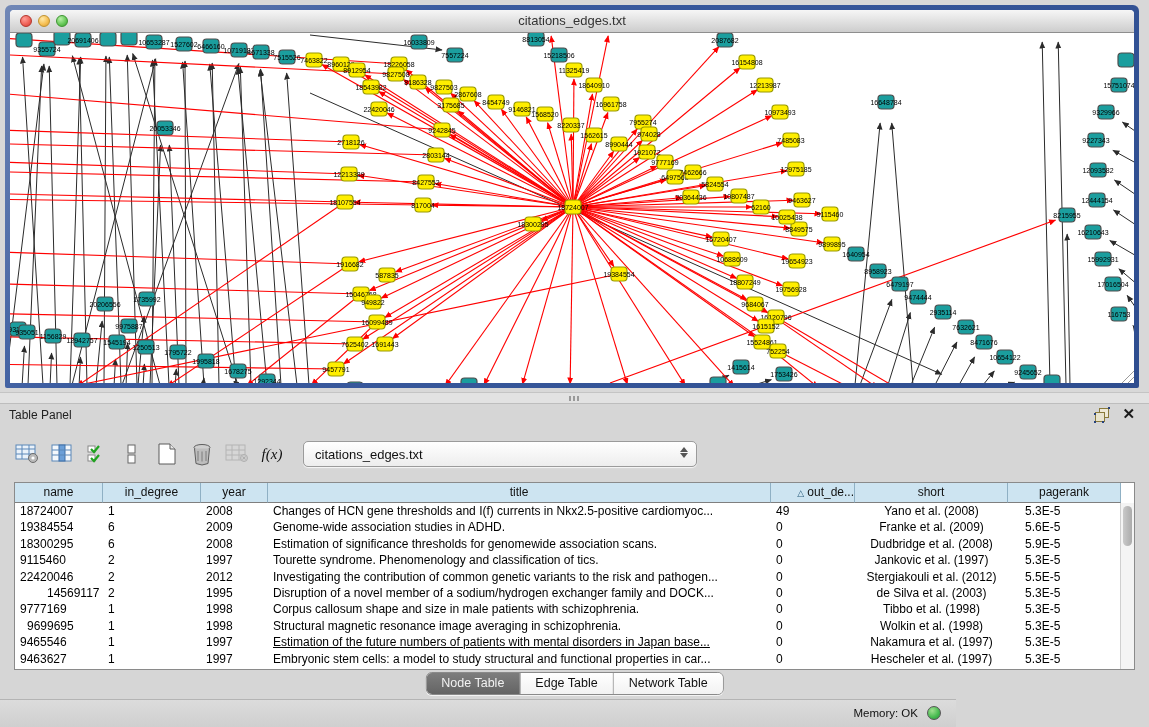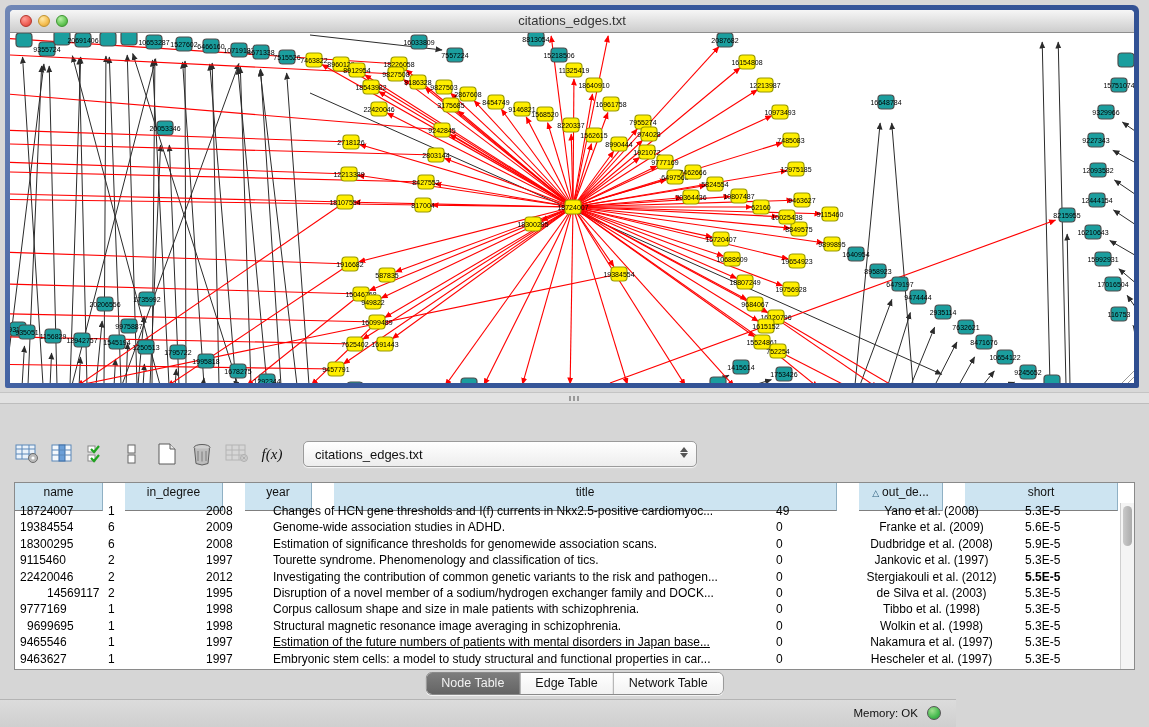--- a/index.html
+++ b/index.html
@@ -46,21 +46,21 @@
     box-shadow:0 1px 1px rgba(255,255,255,.8);}
   #net-select .val{font-size:13px;color:#111;padding-left:11px;}
   #net-select .arrows{position:absolute;right:8px;top:4px;width:9px;}
   #net-select .arrows div{width:0;height:0;border-left:4px solid transparent;border-right:4px solid transparent;margin:1px auto;}
   .arr-up{border-bottom:5px solid #555;}
   .arr-dn{border-top:5px solid #555;}
 
   
   #tbl{position:absolute;left:14px;top:78px;width:1121px;height:188px;background:#fff;
     border:1px solid #8a8a8a;box-sizing:border-box;overflow:hidden;}
-  #tbl-header{display:flex;height:28px;gap:22px;}
+  #tbl-header{display:flex;height:20px;}
   .hcell{box-sizing:border-box;background:#cde4f1;border-right:1px solid #8fb0c4;border-bottom:1px solid #7f7f7f;
     font-size:12px;color:#111;text-align:center;line-height:19px;overflow:hidden;white-space:nowrap;flex:0 0 auto;}
   .hcell .sortg{font-size:9px;color:#2a5d7c;margin-right:3px;}
   #tbl-body{position:absolute;left:0;top:20px;right:13px;bottom:0;overflow:hidden;}
   .trow{display:flex;height:16.4px;line-height:16.4px;font-size:12px;color:#000;}
   .tcell{box-sizing:border-box;padding-left:5px;overflow:hidden;white-space:nowrap;flex:0 0 auto;}
   .tcell.center{text-align:center;padding-left:0;}
   .tcell.padded{padding-left:17px;}
   #vscroll{position:absolute;right:0;top:20px;bottom:0;width:13px;background:#f4f4f4;border-left:1px solid #cfcfcf;}
   #vscroll .thumb{position:absolute;left:1.5px;top:3px;width:9px;height:40px;background:linear-gradient(90deg,#c9c9c9,#ababab);border-radius:5px;}
@@ -775,20 +775,32 @@
       </svg>
     </div>
   </div>
 </div>
 
 <div id="divider">
     <div class="grip"></div>
   </div>
 
 <div id="table-panel">
+  <div id="panel-header">
+    <span class="ptitle">Table Panel</span>
+    <span id="float-btn">
+      <span class="sq2"></span>
+        <span class="sq1"></span>
+      <i style="left:-1px;top:5px;"></i>
+        <i style="right:-1px;top:-1px;"></i>
+        <i style="left:-1px;bottom:-1px;"></i>
+        <i style="right:5px;bottom:-1px;"></i>
+    </span>
+    <span id="close-btn">✕</span>
+  </div>
 
   <div id="toolbar">
     <span class="tool">
       <svg width="24" height="20">
           <rect x="1" y="1" width="19" height="14" fill="#eaf2fa" stroke="#5b87b8"></rect>
           <path d="M1 5 h19 M1 10 h19 M7 1 v14 M14 1 v14" stroke="#5b87b8" fill="none"></path>
           <circle cx="18" cy="14" r="4.5" fill="#b9b9b9" stroke="#6d6d6d"></circle>
           <circle cx="18" cy="14" r="1.6" fill="#fff"></circle>
         </svg>
     </span>
@@ -843,21 +855,21 @@
         </span>
     </div>
   </div>
 
   <div id="tbl">
     <div id="tbl-header">
         <div class="hcell" style="width: 88px;">name</div>
         <div class="hcell" style="width: 98px;">in_degree</div>
         <div class="hcell" style="width: 67px;">year</div>
         <div class="hcell" style="width: 503px;">title</div>
-        <div class="hcell" style="width: 84px;"><span class="sortg">△</span>out_de...</div>
+        <div class="hcell" style="width: 84px; text-align: right;"><span class="sortg">△</span>out_de...</div>
         <div class="hcell" style="width: 153px;">short</div>
         <div class="hcell" style="width: 113px;">pagerank</div>
       </div>
     <div id="tbl-body">
         <div class="trow">
           <div class="tcell" style="width: 88px;">18724007</div>
           <div class="tcell" style="width: 98px;">1</div>
           <div class="tcell" style="width: 67px;">2008</div>
           <div class="tcell" style="width: 503px;">Changes of HCN gene thresholds and I(f) currents in Nkx2.5-positive cardiomyoc...</div>
           <div class="tcell" style="width: 84px;">49</div>
@@ -891,21 +903,21 @@
           <div class="tcell center" style="width: 153px;">Jankovic et al. (1997)</div>
           <div class="tcell padded" style="width: 113px;">5.3E-5</div>
         </div>
         <div class="trow">
           <div class="tcell" style="width: 88px;">22420046</div>
           <div class="tcell" style="width: 98px;">2</div>
           <div class="tcell" style="width: 67px;">2012</div>
           <div class="tcell" style="width: 503px;">Investigating the contribution of common genetic variants to the risk and pathogen...</div>
           <div class="tcell" style="width: 84px;">0</div>
           <div class="tcell center" style="width: 153px;">Stergiakouli et al. (2012)</div>
-          <div class="tcell padded" style="width: 113px; font-weight: bold;">5.5E-5</div>
+          <div class="tcell padded" style="width: 113px;">5.5E-5</div>
         </div>
         <div class="trow">
           <div class="tcell" style="width: 88px; padding-left: 32px;">14569117</div>
           <div class="tcell" style="width: 98px;">2</div>
           <div class="tcell" style="width: 67px;">1995</div>
           <div class="tcell" style="width: 503px;">Disruption of a novel member of a sodium/hydrogen exchanger family and DOCK...</div>
           <div class="tcell" style="width: 84px;">0</div>
           <div class="tcell center" style="width: 153px;">de Silva et al. (2003)</div>
           <div class="tcell padded" style="width: 113px;">5.3E-5</div>
         </div>

